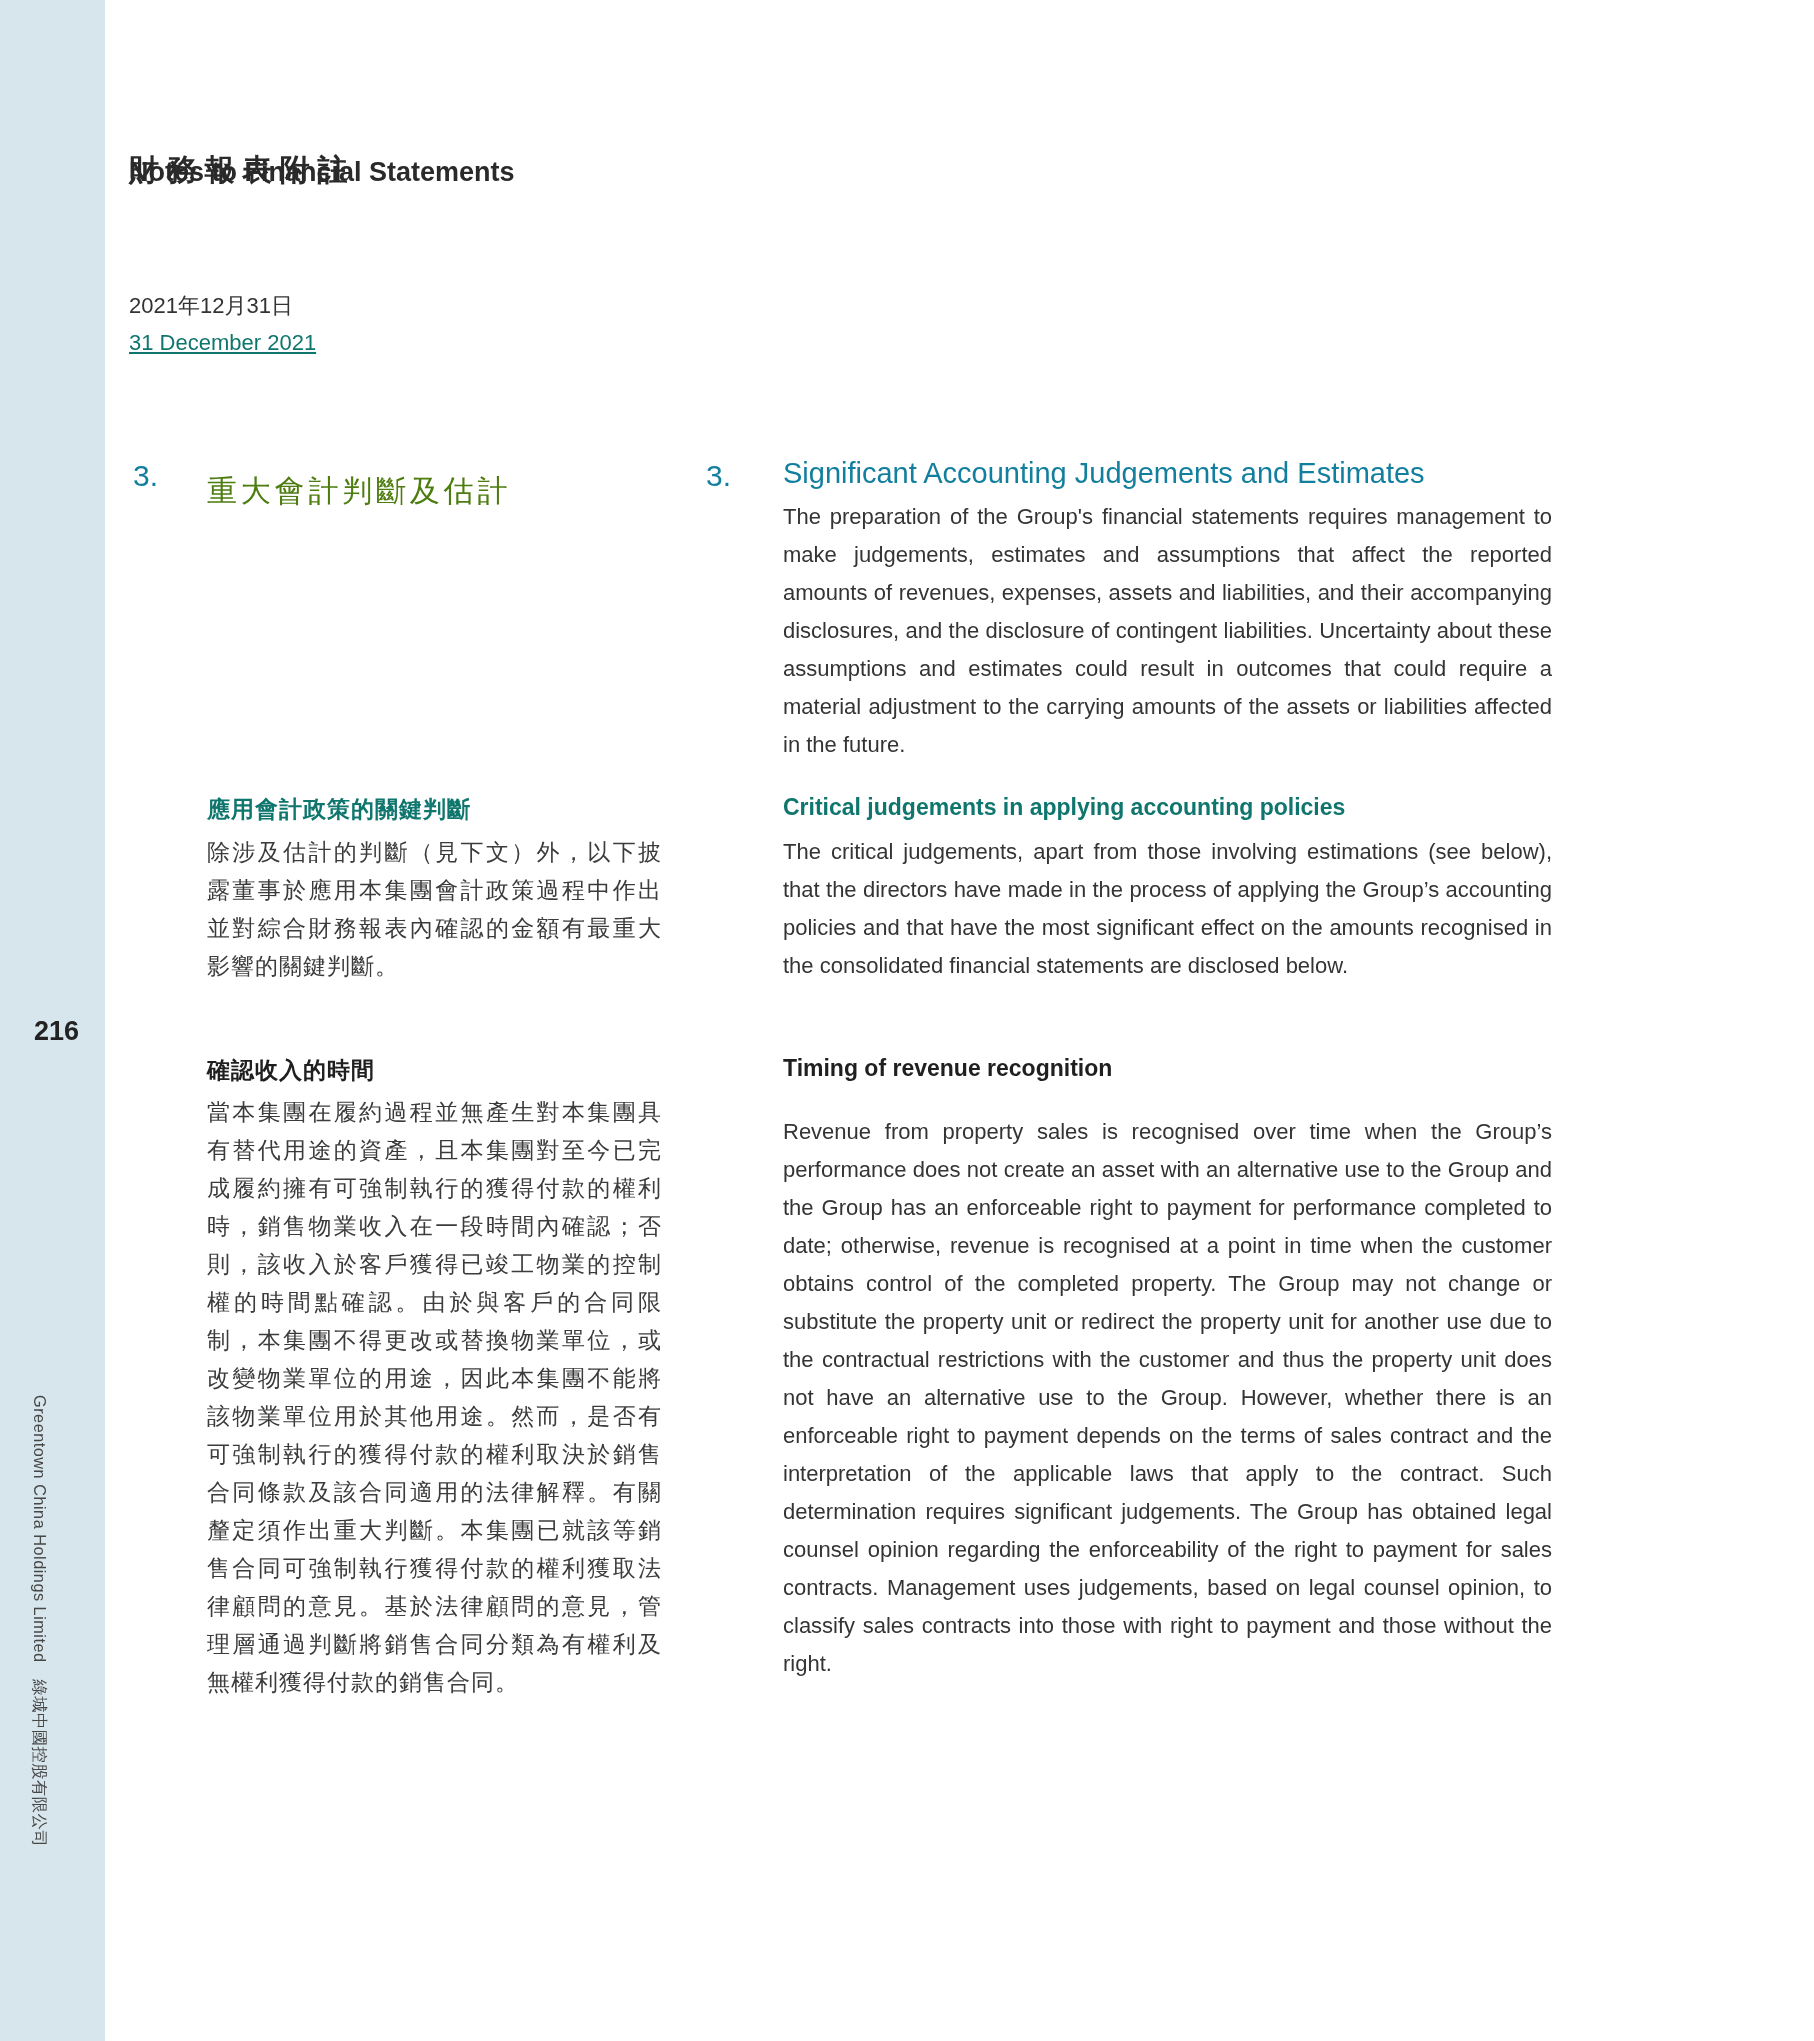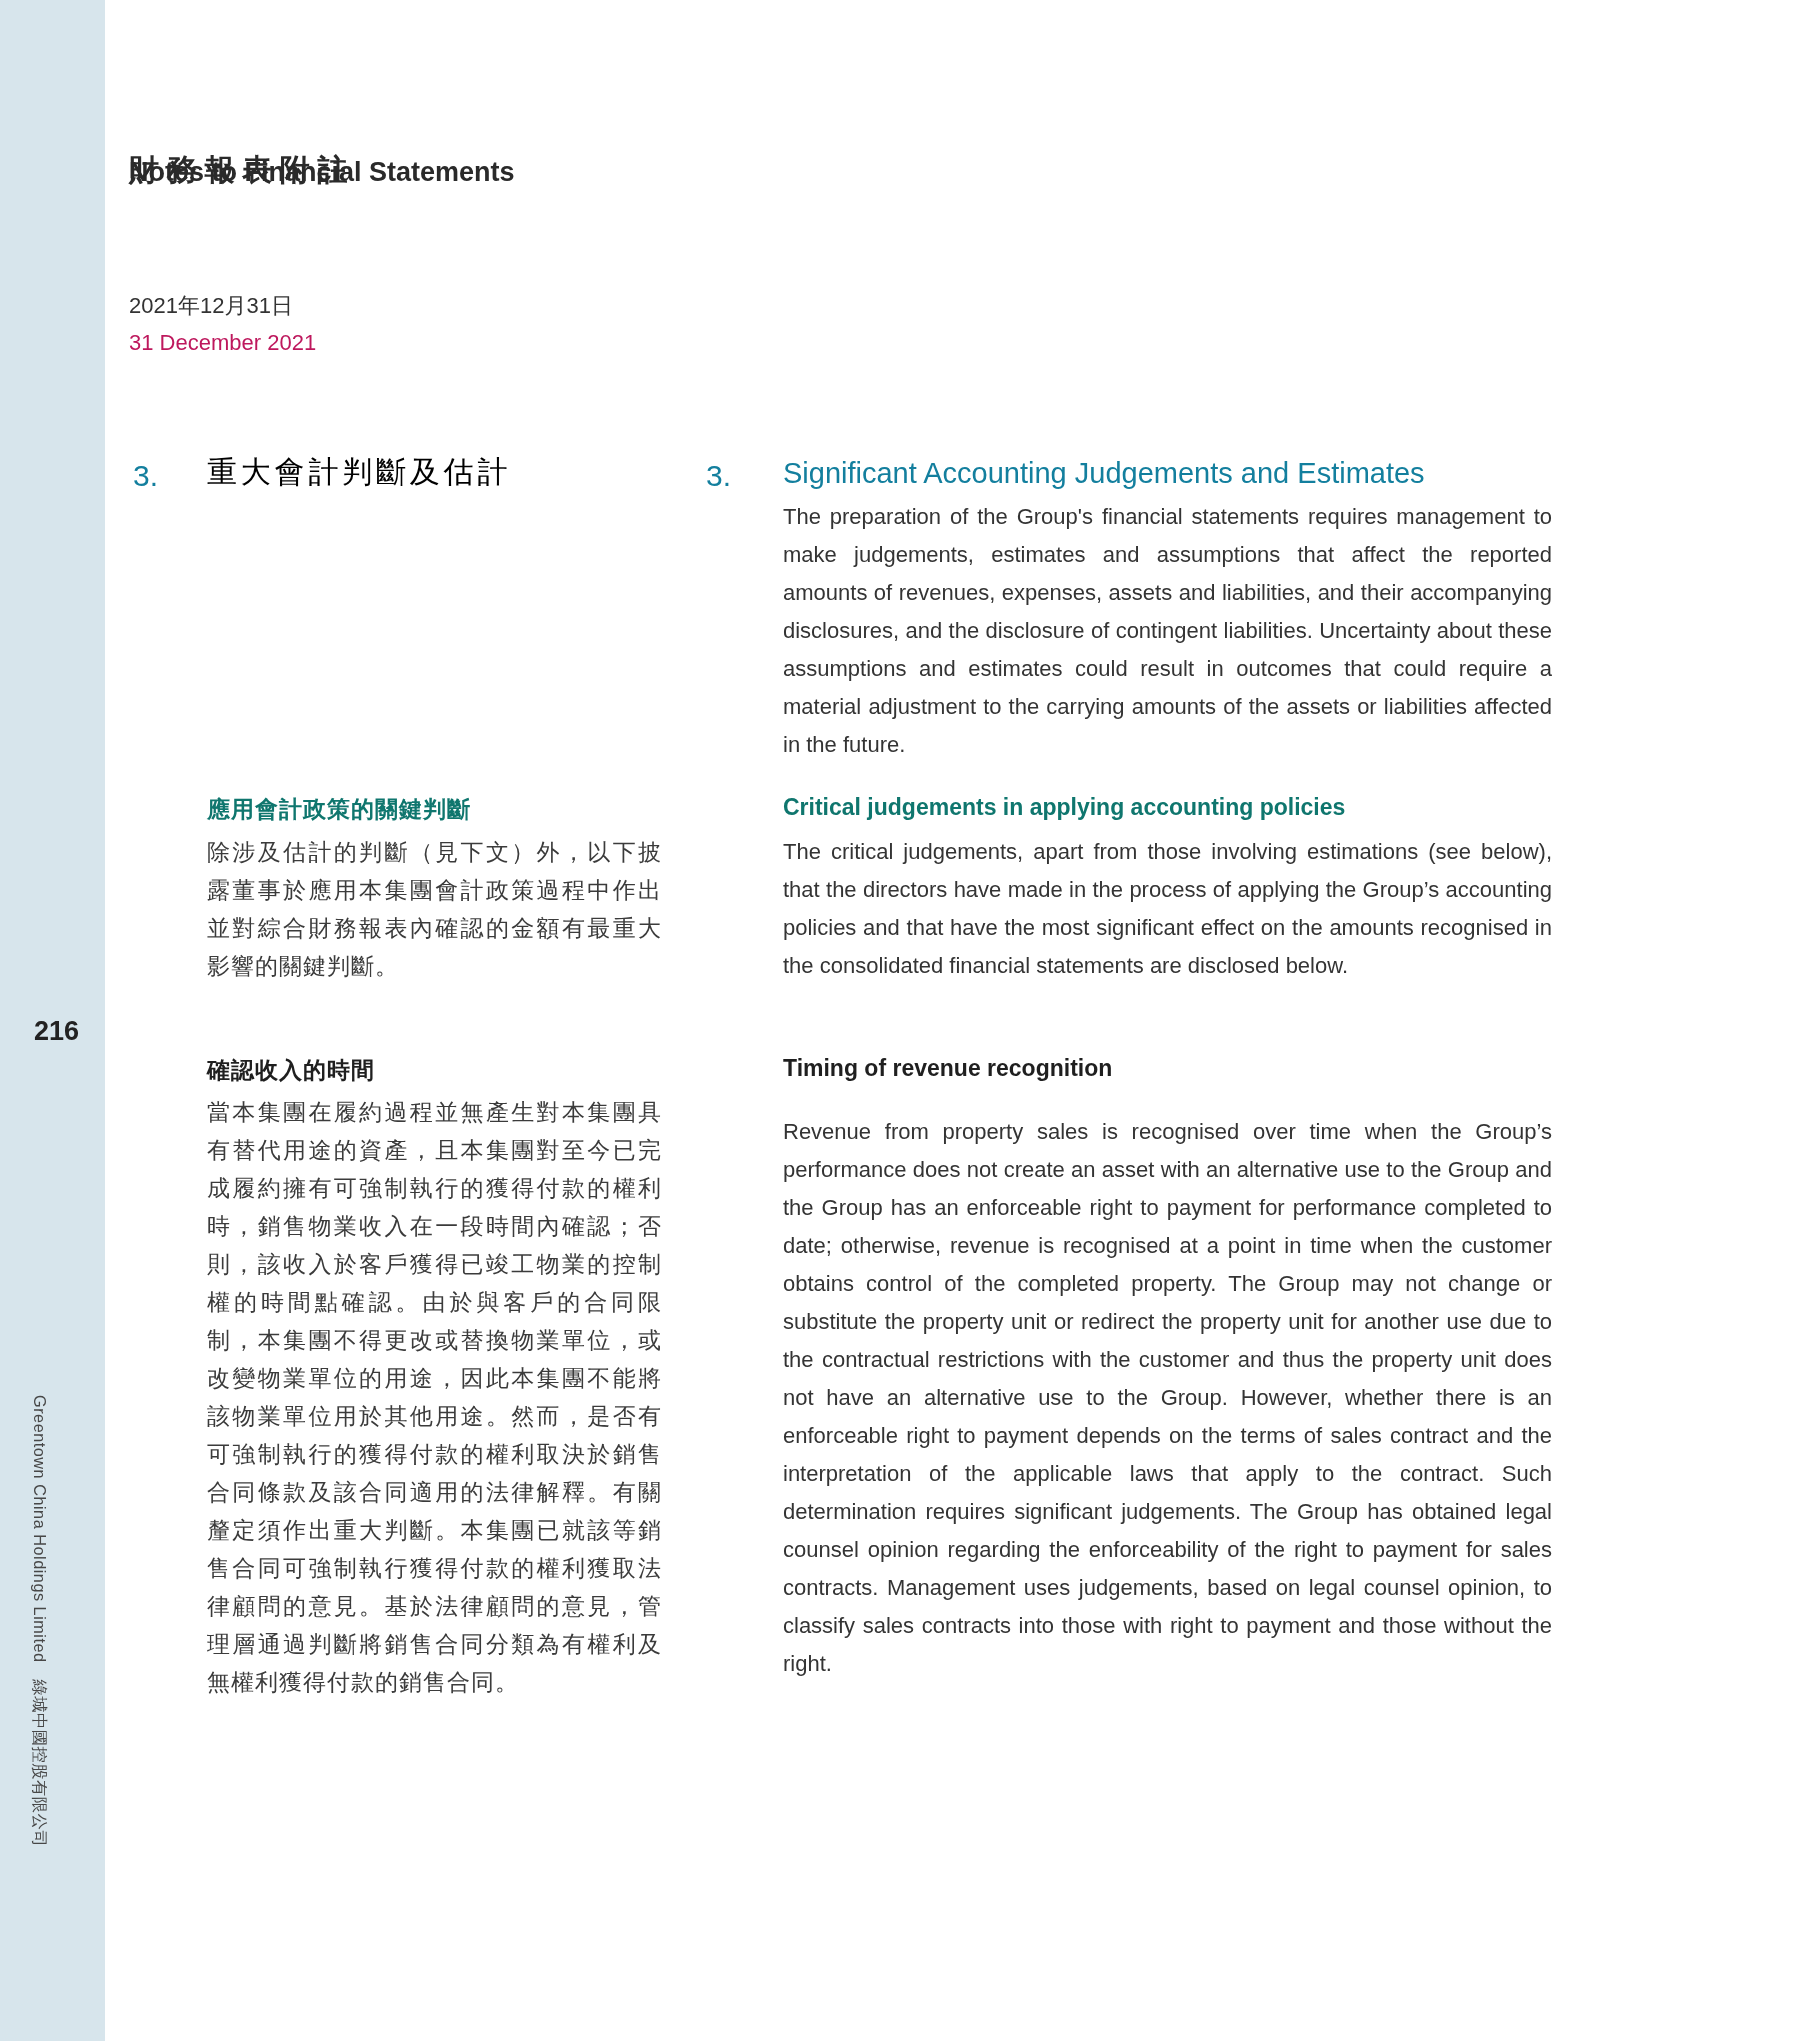--- a/index.html
+++ b/index.html
@@ -66,38 +66,39 @@
   .date-zh {
     position: absolute;
     left: 129px; top: 291px;
     font-size: 22px;
     color: #333333;
   }
   .date-en {
     position: absolute;
     left: 129px; top: 330px;
     font-size: 22px;
-    color: #be185d;
+    color: #0f766e;
+    text-decoration: underline;
   }
   
   .sec-num-zh, .sec-num-en {
     position: absolute;
     top: 459px;
     font-size: 30px;
     color: #137f9e;
   }
   .sec-num-zh { left: 133px; }
   .sec-num-en { left: 706px; }
   .sec-title-zh {
     position: absolute;
-    left: 207px; top: 452px;
+    left: 207px; top: 471px;
     width: 471px;
     font-size: 30px;
     letter-spacing: 3.8px;
-    color: #000000;
+    color: #4d7c0f;
   }
   .sec-title-en {
     position: absolute;
     left: 783px; top: 457px;
     width: 769px;
     font-size: 29px;
     color: #137f9e;
   }
   
   .zh-body {

